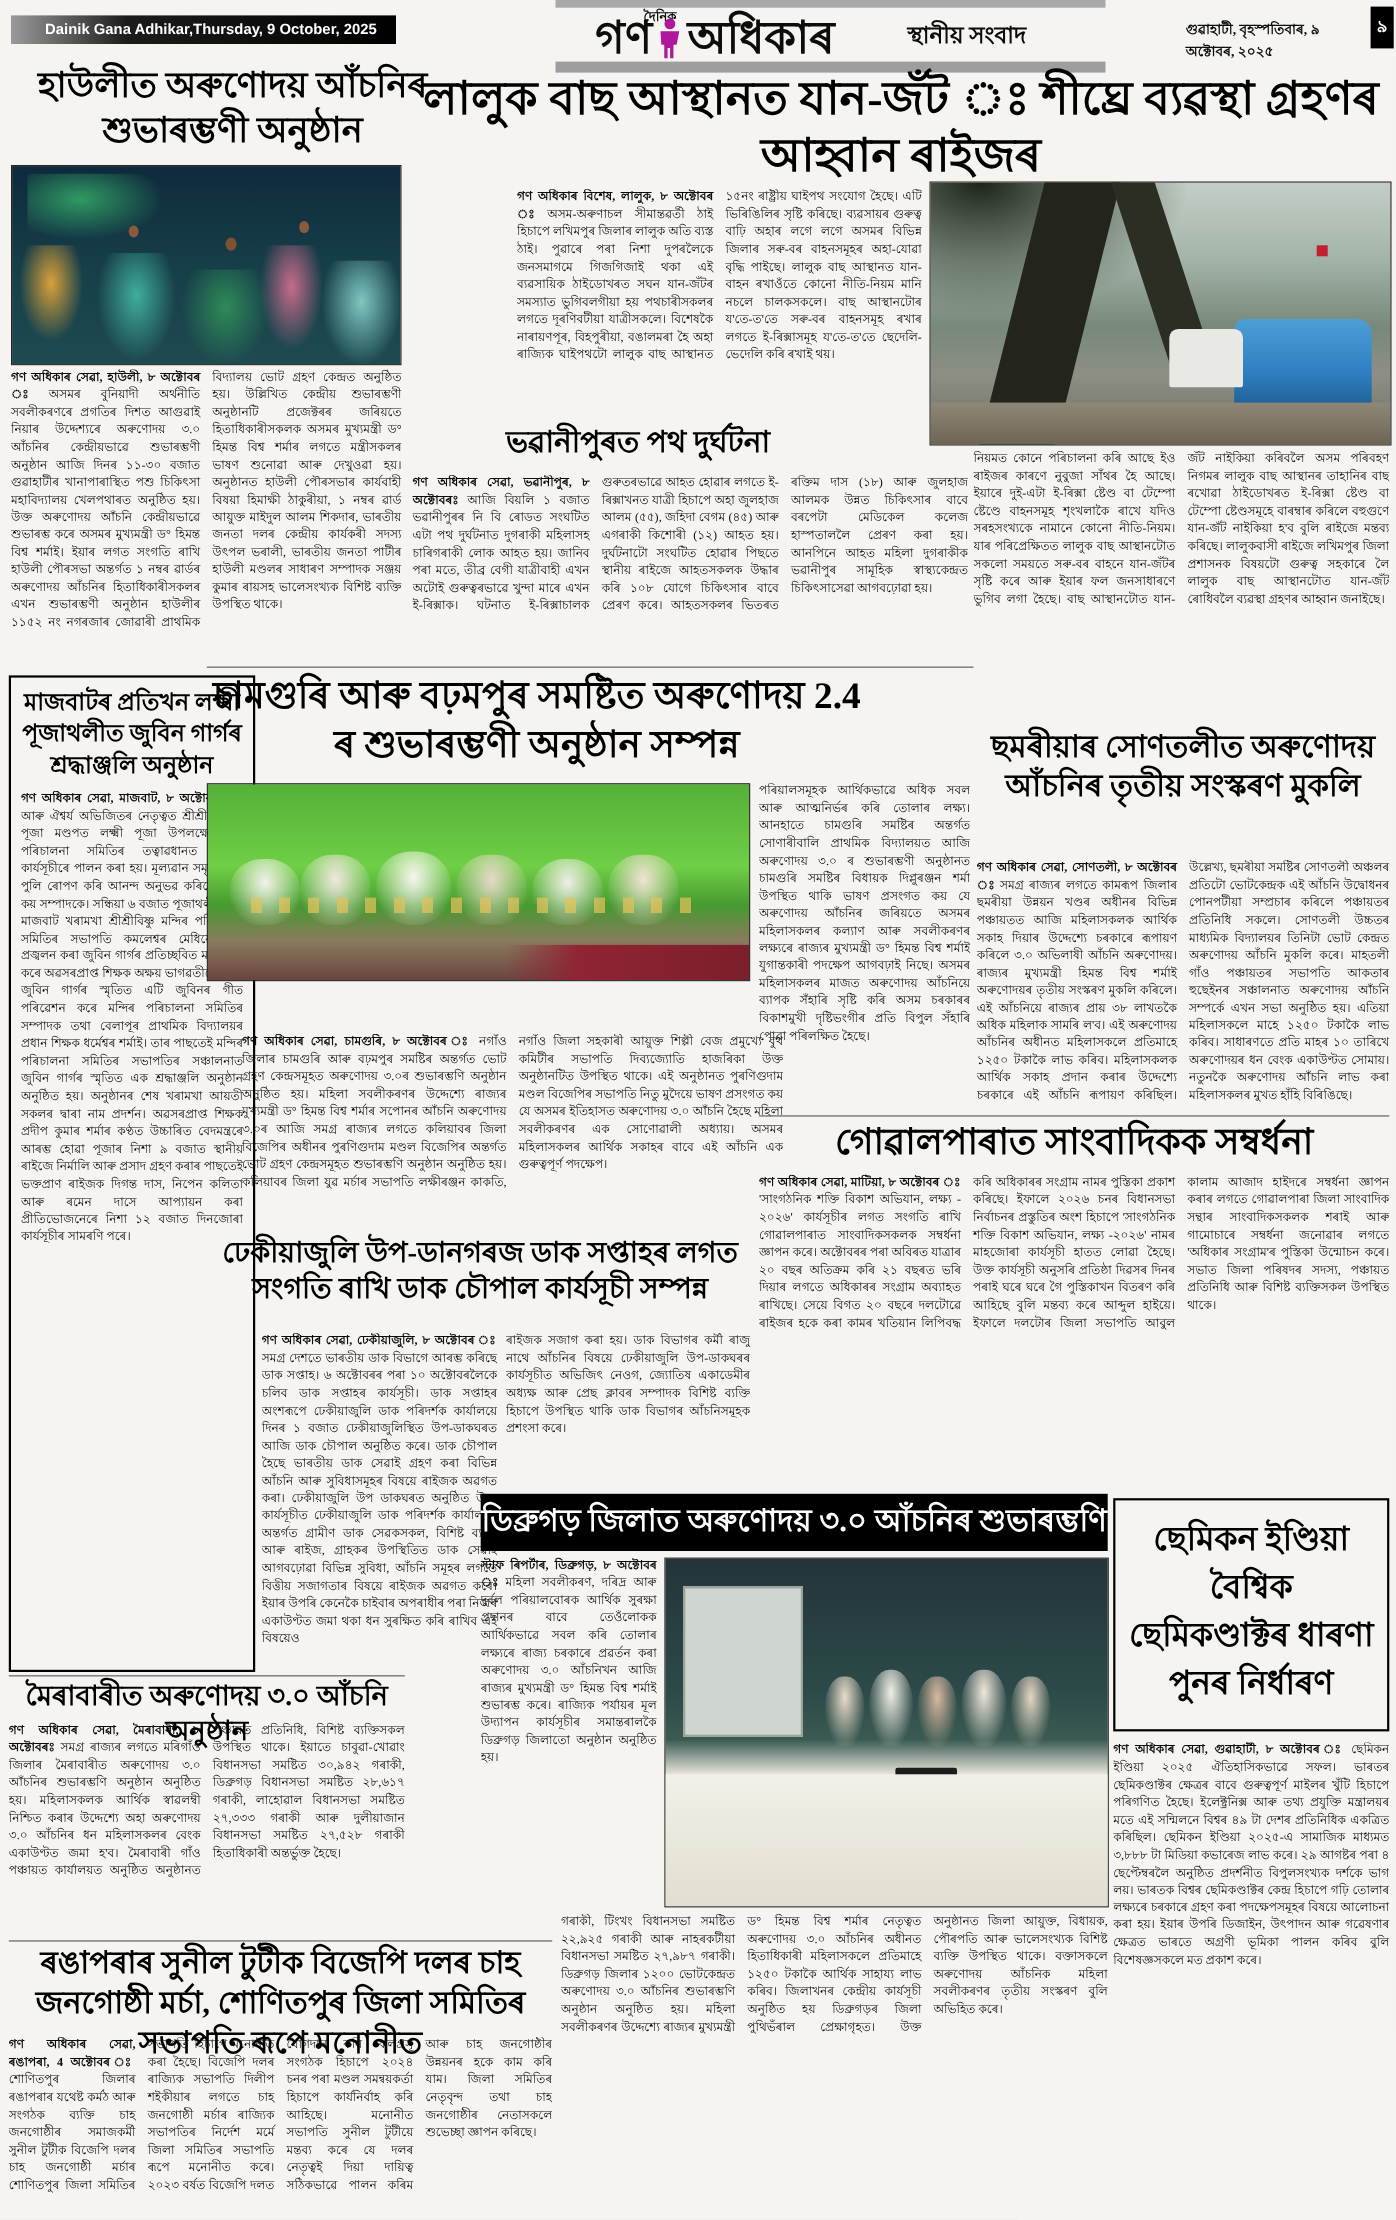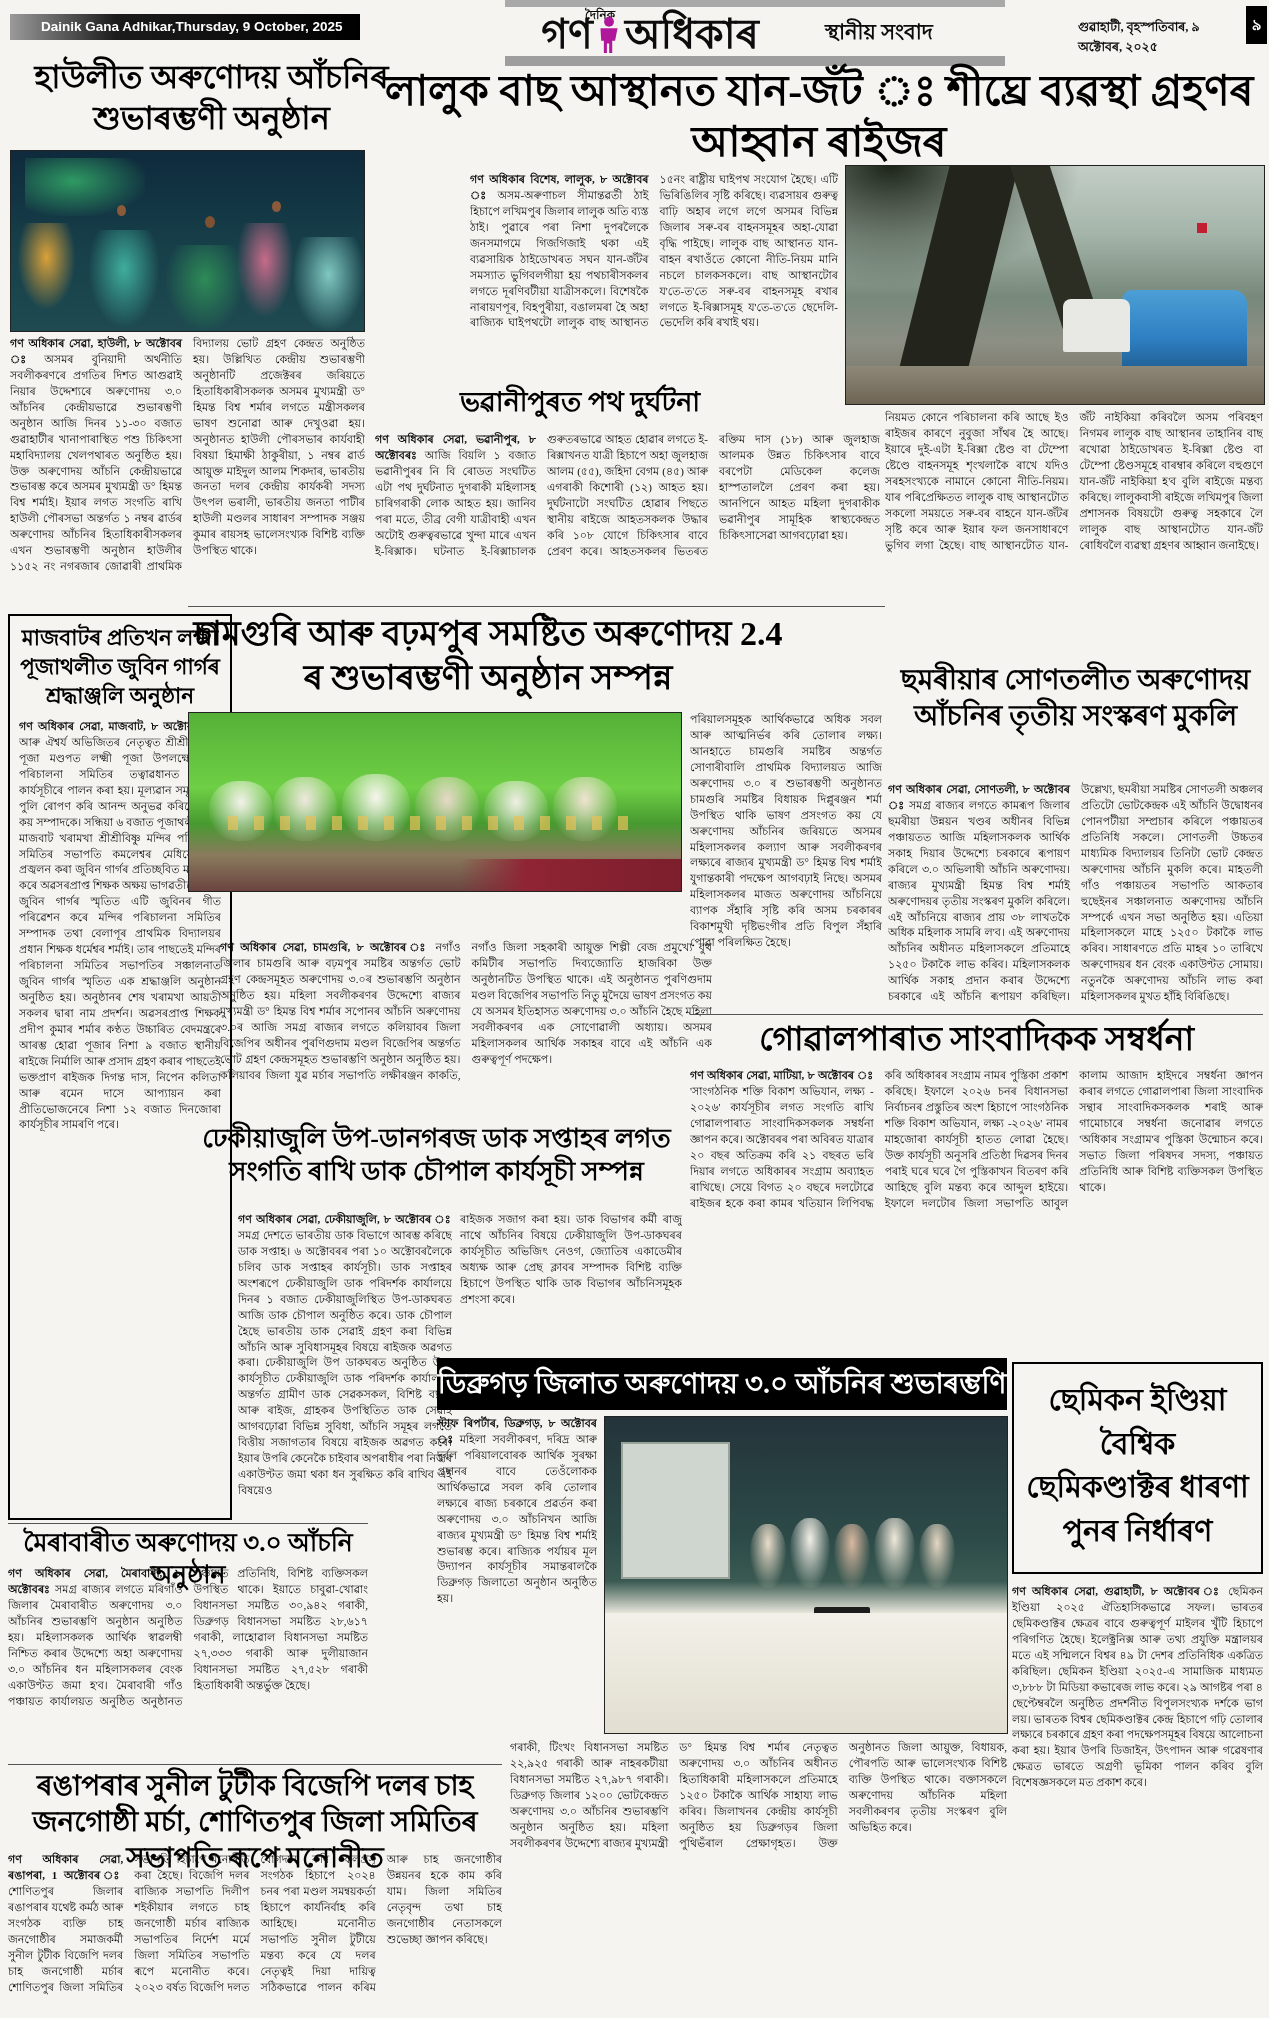--- a/index.html
+++ b/index.html
@@ -206,17 +206,17 @@
   <div class="abs body-txt cols2" style="left:8px;top:1566px;width:360px;height:194px;">
     <span class="dl">গণ অধিকাৰ সেৱা, মৈৰাবাৰী, ৮ অক্টোবৰঃ</span>
     <span>সমগ্ৰ ৰাজ্যৰ লগতে মৰিগাঁও জিলাৰ মৈৰাবাৰীত অৰুণোদয় ৩.০ আঁচনিৰ শুভাৰম্ভণি অনুষ্ঠান অনুষ্ঠিত হয়। মহিলাসকলক আৰ্থিক স্বাৱলম্বী নিশ্চিত কৰাৰ উদ্দেশ্যে অহা অৰুণোদয় ৩.০ আঁচনিৰ ধন মহিলাসকলৰ বেংক একাউণ্টত জমা হ'ব। মৈৰাবাৰী গাঁও পঞ্চায়ত কাৰ্যালয়ত অনুষ্ঠিত অনুষ্ঠানত পঞ্চায়ত প্ৰতিনিধি, বিশিষ্ট ব্যক্তিসকল উপস্থিত থাকে। ইয়াতে চাবুৱা-খোৱাং বিধানসভা সমষ্টিত ৩০,৯৪২ গৰাকী, ডিব্ৰুগড় বিধানসভা সমষ্টিত ২৮,৬১৭ গৰাকী, লাহোৱাল বিধানসভা সমষ্টিত ২৭,৩৩৩ গৰাকী আৰু দুলীয়াজান বিধানসভা সমষ্টিত ২৭,৫২৮ গৰাকী হিতাধিকাৰী অন্তৰ্ভুক্ত হৈছে।</span>
   </div>
 
   <div class="abs rule" style="left:8px;top:1764px;width:494px;height:1px;background:#555;"></div>
   <div class="abs hl" style="left:8px;top:1768px;width:494px;height:76px;font-size:28px;">
     <span>ৰঙাপৰাৰ সুনীল টুটীক বিজেপি দলৰ চাহ জনগোষ্ঠী মৰ্চা, শোণিতপুৰ জিলা সমিতিৰ সভাপতি ৰূপে মনোনীত</span>
   </div>
   <div class="abs body-txt cols4" style="left:8px;top:1852px;width:494px;height:158px;">
-    <span class="dl">গণ অধিকাৰ সেৱা, ৰঙাপৰা, 1 অক্টোবৰ ঃ</span>
+    <span class="dl">গণ অধিকাৰ সেৱা, ৰঙাপৰা, 4 অক্টোবৰ ঃ</span>
     <span>শোণিতপুৰ জিলাৰ ৰঙাপৰাৰ যথেষ্ট কৰ্মঠ আৰু সংগঠক ব্যক্তি চাহ জনগোষ্ঠীৰ সমাজকৰ্মী সুনীল টুটীক বিজেপি দলৰ চাহ জনগোষ্ঠী মৰ্চাৰ শোণিতপুৰ জিলা সমিতিৰ সভাপতি হিচাপে মনোনীত কৰা হৈছে। বিজেপি দলৰ ৰাজ্যিক সভাপতি দিলীপ শইকীয়াৰ লগতে চাহ জনগোষ্ঠী মৰ্চাৰ ৰাজ্যিক সভাপতিৰ নিৰ্দেশ মৰ্মে জিলা সমিতিৰ সভাপতি ৰূপে মনোনীত কৰে। ২০২৩ বৰ্ষত বিজেপি দলত যোগদান কৰি ফলপ্ৰসূ সংগঠক হিচাপে ২০২৪ চনৰ পৰা মণ্ডল সমন্বয়কৰ্তা হিচাপে কাৰ্যনিৰ্বাহ কৰি আহিছে। মনোনীত সভাপতি সুনীল টুটীয়ে মন্তব্য কৰে যে দলৰ নেতৃত্বই দিয়া দায়িত্ব সঠিকভাৱে পালন কৰিম আৰু চাহ জনগোষ্ঠীৰ উন্নয়নৰ হকে কাম কৰি যাম। জিলা সমিতিৰ নেতৃবৃন্দ তথা চাহ জনগোষ্ঠীৰ নেতাসকলে শুভেচ্ছা জ্ঞাপন কৰিছে।</span>
   </div>
 
 </div>
 
 </body></html>

